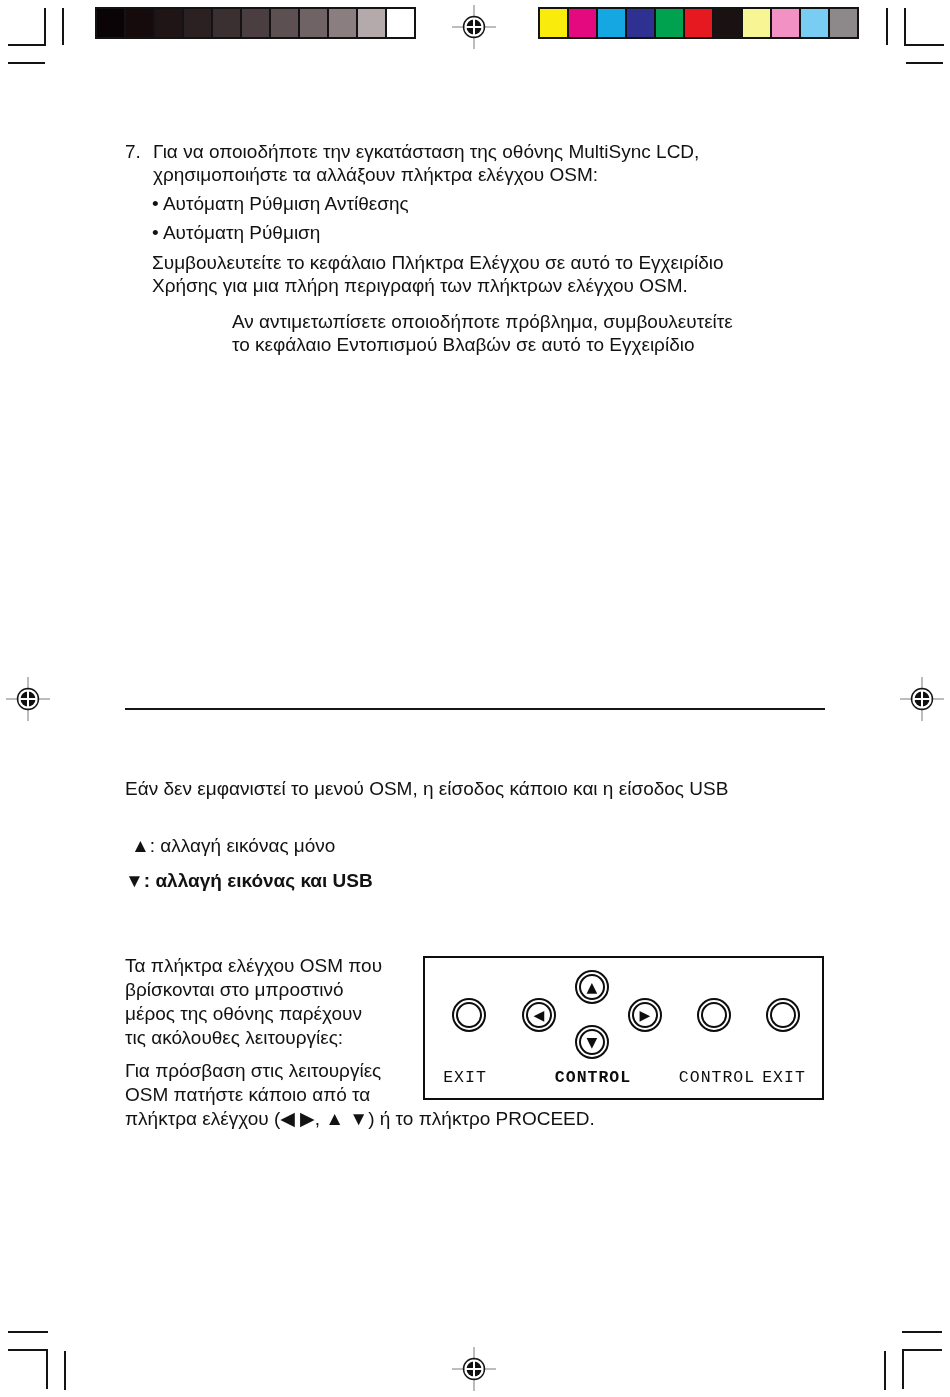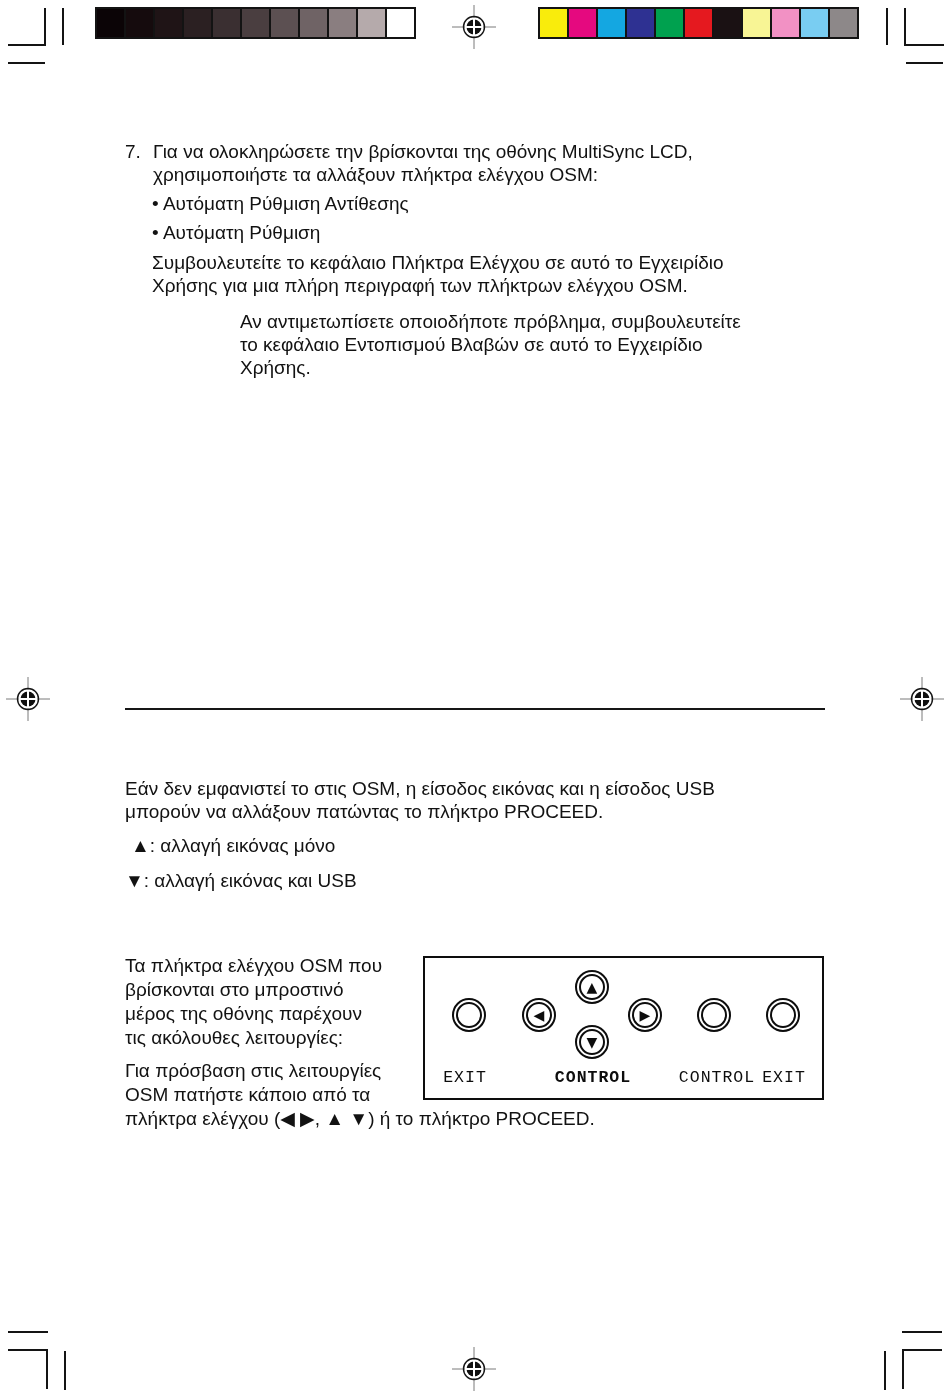--- a/index.html
+++ b/index.html
@@ -23,25 +23,25 @@
 
   
   .regmark { position:absolute; width:44px; height:44px; }
 
   
   .step7 { left:125px; top:140px; padding-left:28px; }
   .step7 .num { position:absolute; left:0; top:0; }
   .bullets { left:152px; top:192px; }
   .bullets .line { margin-bottom:6px; }
   .para1 { left:152px; top:251px; }
-  .note { left:240px; top:310px; }
+  .note { left:232px; top:310px; }
   .divider { left:125px; top:708px; width:700px; height:2px; background:#161616; }
   .sec2 { left:125px; top:777px; }
   .sec2-up { left:131px; top:834px; }
-  .sec2-down { left:125px; top:869px; }
+  .sec2-down { left:125px; top:869px;font-weight:bold; }
   .sec3a { left:125px; top:954px; }
   .sec3a .line, .sec3b .line { line-height:24px; }
   .sec3b { left:125px; top:1059px; }
 
   
   .diagram {
     position:absolute; left:423px; top:956px; width:401px; height:144px;
     border:2px solid #0d0d0d; background:#ffffff;
   }
   .btn {
@@ -142,45 +142,43 @@
     <line x1="0" y1="22" x2="44" y2="22" stroke="#7a7a7a" stroke-width="1"></line>
     <line x1="22" y1="0" x2="22" y2="44" stroke="#7a7a7a" stroke-width="1"></line>
     <circle cx="22" cy="22" r="10.5" fill="none" stroke="#161616" stroke-width="1.4"></circle>
     <circle cx="22" cy="22" r="7.5" fill="#101010"></circle>
     <line x1="13" y1="22" x2="31" y2="22" stroke="#ffffff" stroke-width="2"></line>
     <line x1="22" y1="13" x2="22" y2="31" stroke="#ffffff" stroke-width="2"></line>
   </svg>
 
   <div class="abs step7">
     <span class="line num">7.</span>
-    <div class="line">Για να ολοκληρώσετε την βρίσκονται της οθόνης MultiSync LCD,</div>
+    <div class="line">Για να οποιοδήποτε την εγκατάσταση της οθόνης MultiSync LCD,</div>
     <div class="line">χρησιμοποιήστε τα αλλάξουν πλήκτρα ελέγχου OSM:</div>
   </div>
 
   <div class="abs bullets">
     <div class="line">• Αυτόματη Ρύθμιση Αντίθεσης</div>
     <div class="line">•  Αυτόματη Ρύθμιση</div>
   </div>
 
   <div class="abs para1">
     <div class="line">Συμβουλευτείτε το κεφάλαιο Πλήκτρα Ελέγχου σε αυτό το Εγχειρίδιο</div>
     <div class="line">Χρήσης για μια πλήρη περιγραφή των πλήκτρων ελέγχου OSM.</div>
   </div>
 
   <div class="abs note">
     <div class="line">Αν αντιμετωπίσετε οποιοδήποτε πρόβλημα, συμβουλευτείτε</div>
     <div class="line">το κεφάλαιο Εντοπισμού Βλαβών σε αυτό το Εγχειρίδιο</div>
-    <div class="line">Χρήσης.</div>
   </div>
 
   <div class="abs divider"></div>
 
   <div class="abs sec2">
-    <div class="line">Εάν δεν εμφανιστεί το στις OSM, η είσοδος εικόνας και η είσοδος USB</div>
-    <div class="line">μπορούν να αλλάξουν πατώντας το πλήκτρο PROCEED.</div>
+    <div class="line">Εάν δεν εμφανιστεί το μενού OSM, η είσοδος κάποιο και η είσοδος USB</div>
   </div>
   <div class="abs sec2-up line">▲: αλλαγή εικόνας μόνο</div>
   <div class="abs sec2-down line">▼: αλλαγή εικόνας και USB</div>
 
   <div class="abs sec3a">
     <div class="line">Τα πλήκτρα ελέγχου OSM που</div>
     <div class="line">βρίσκονται στο μπροστινό</div>
     <div class="line">μέρος της οθόνης παρέχουν</div>
     <div class="line">τις ακόλουθες λειτουργίες:</div>
   </div>

